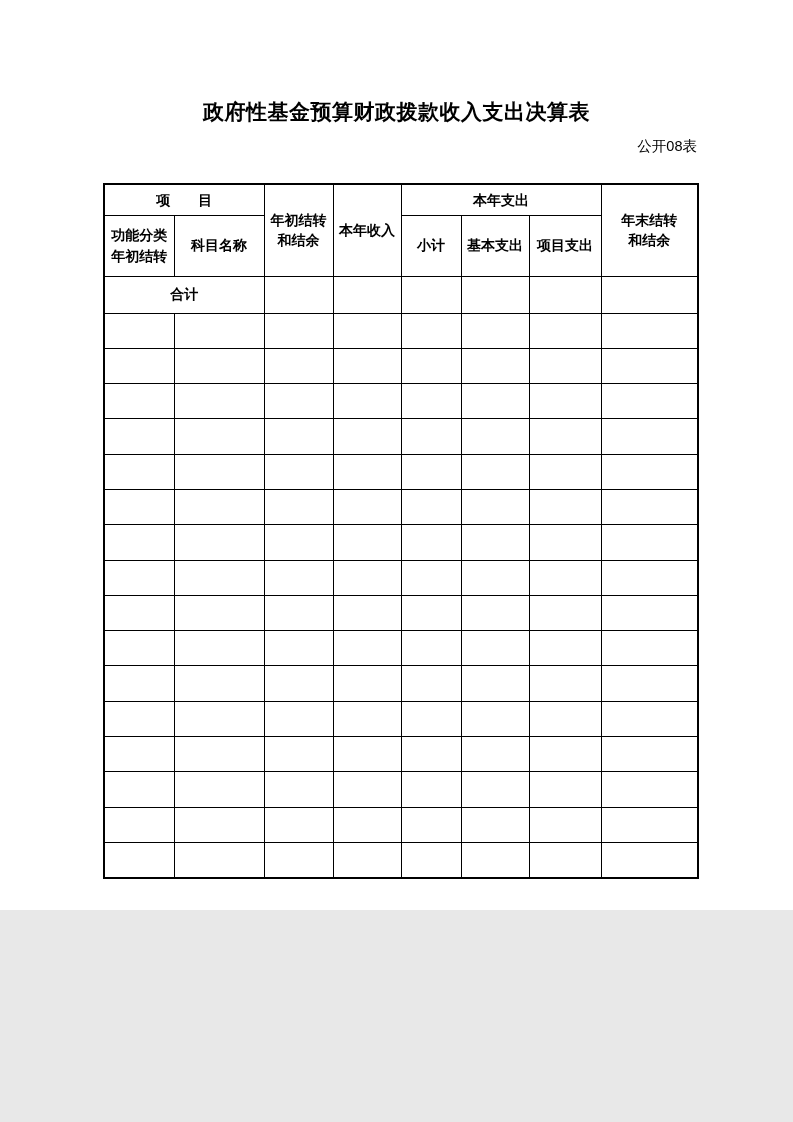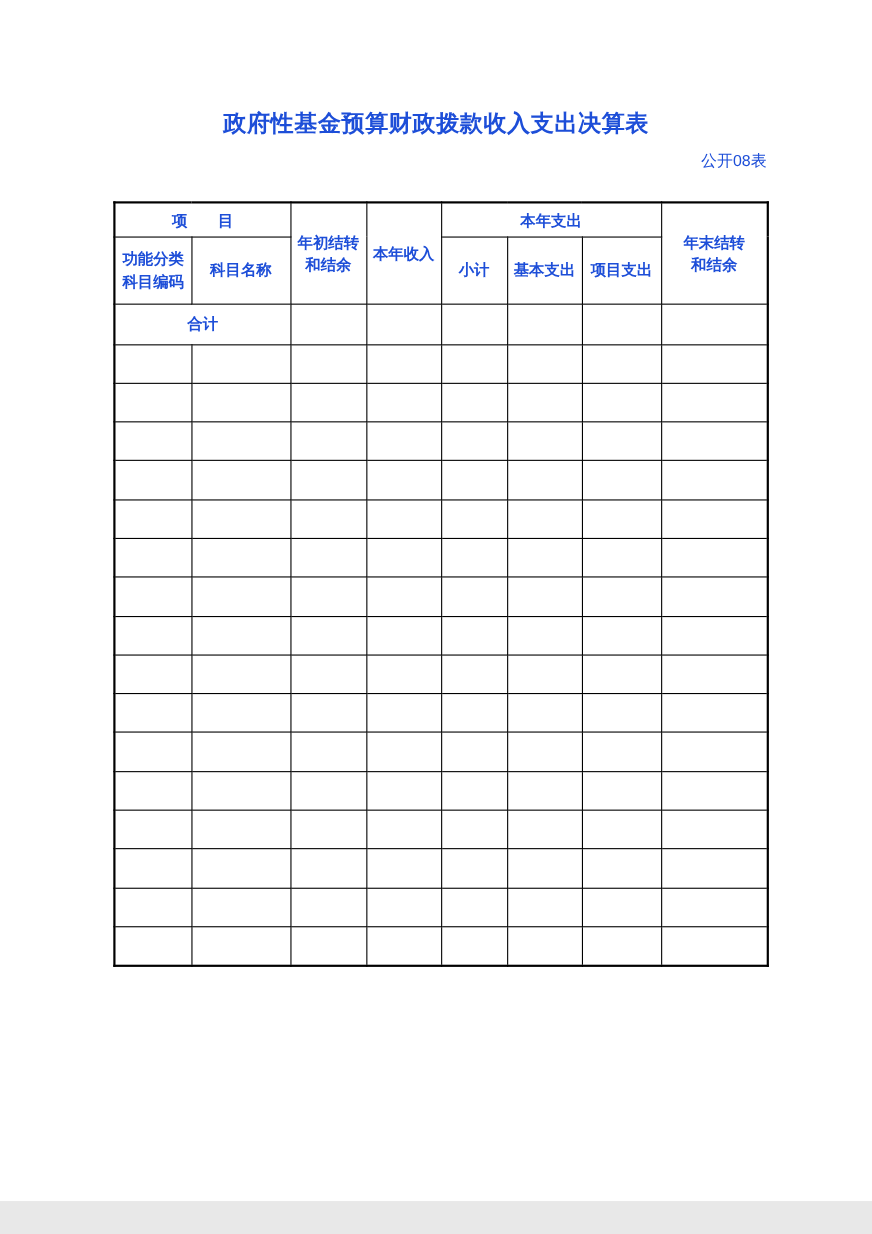--- a/index.html
+++ b/index.html
@@ -1,24 +1,24 @@
 <!DOCTYPE html>
 <html><head>
 <meta charset="utf-8">
 <style>
   * { margin: 0; padding: 0; box-sizing: border-box; }
   html, body { background: #e8e8e8; }
   .page {
     position: relative;
     width: 793px;
-    height: 1092px;
+    height: 910px;
     margin: 0 auto;
     background: #ffffff;
     font-family: "Liberation Serif", serif;
-    color: #1d4ed8;
+    color: #000000;
     overflow: hidden;
   }
   .title {
     position: absolute;
     top: 98px;
     left: 0;
     right: 0;
     text-align: center;
     font-family: "Liberation Sans", sans-serif;
     font-size: 21px;
@@ -117,21 +117,21 @@
         <th colspan="2">项　　目</th>
         <th rowspan="2">年初结转
 和结余</th>
         <th rowspan="2">本年收入</th>
         <th colspan="3">本年支出</th>
         <th rowspan="2">年末结转
 和结余</th>
       </tr>
       <tr class="hr2">
         <th>功能分类
-科目编码</th>
+年初结转</th>
         <th>科目名称</th>
         <th>小计</th>
         <th>基本支出</th>
         <th>项目支出</th>
       </tr>
     </thead>
     <tbody>
       <tr class="total-row">
         <td colspan="2">合计</td>
         <td></td>

